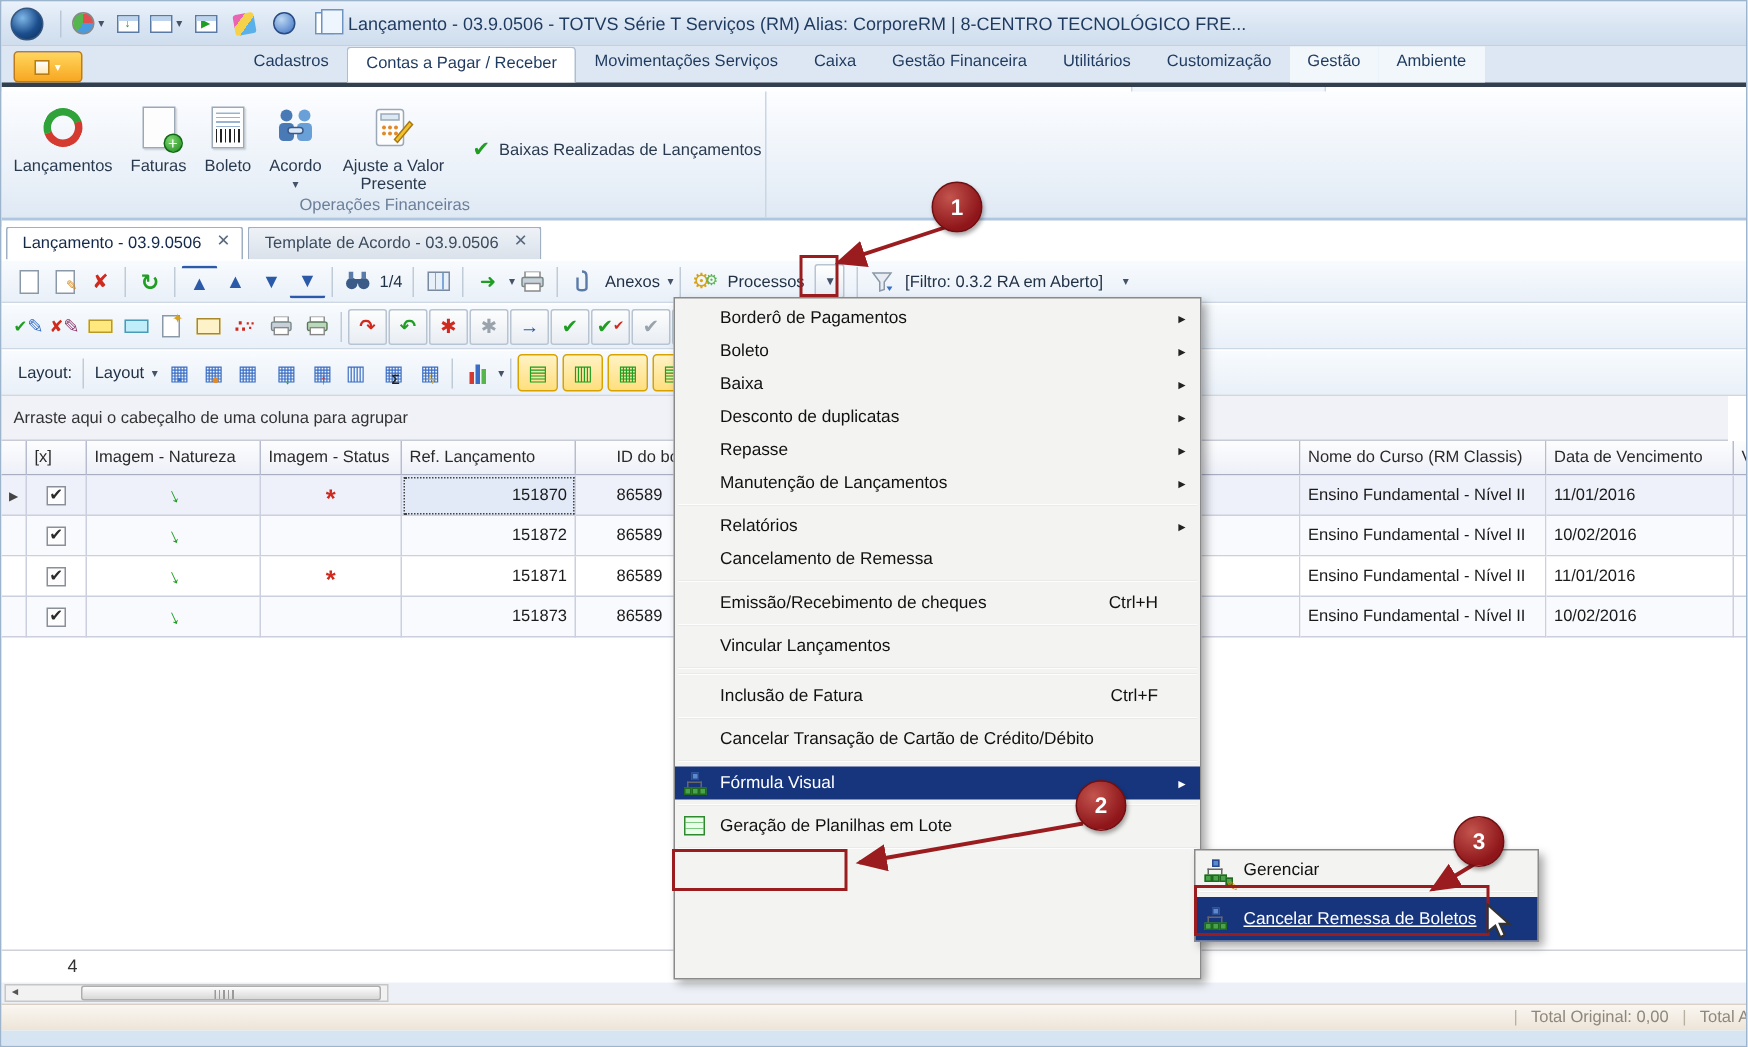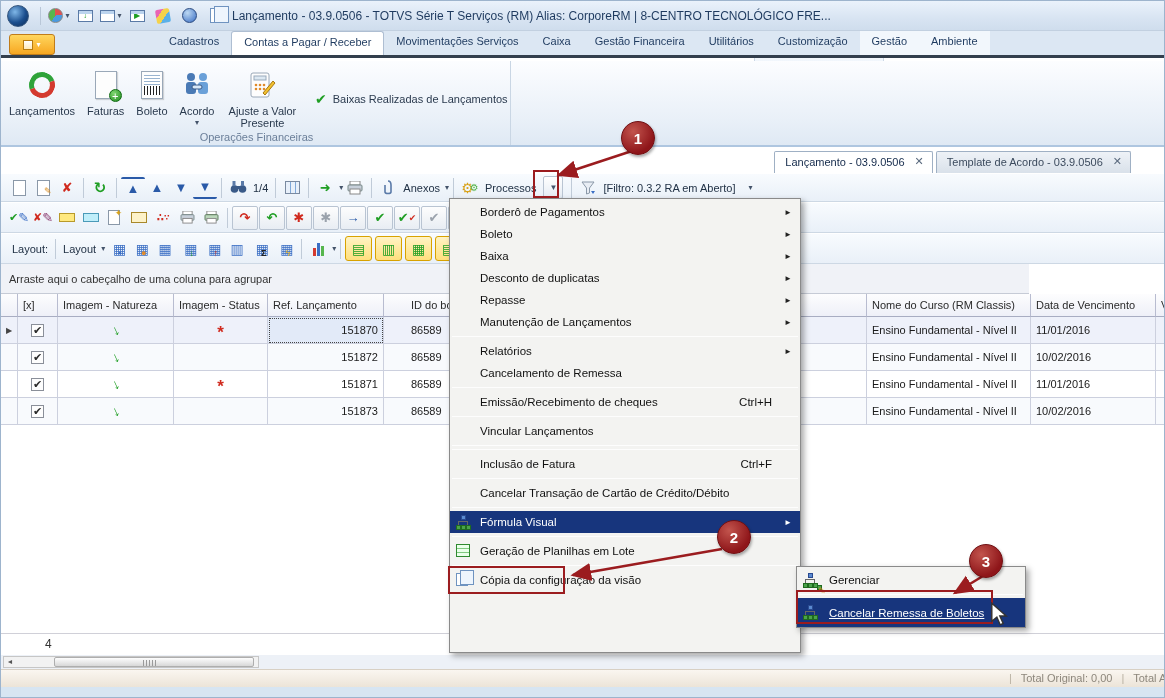--- a/index.html
+++ b/index.html
@@ -62,21 +62,21 @@
   .barcode{position:absolute;left:2px;bottom:3px;right:2px;height:9px;
     background:repeating-linear-gradient(90deg,#222 0 1px,#fff 1px 3px);}
   .doclines{position:absolute;left:2px;top:3px;right:2px;height:10px;
     background:repeating-linear-gradient(#9ab4d0 0 1px,#fff 1px 3px);}
   .grouplabel{position:absolute;bottom:2px;left:0;width:100%;text-align:center;font-size:11px;color:#6b7f99;}
   #check-item{position:absolute;left:312px;top:30px;display:flex;align-items:center;gap:6px;
     font-size:11px;color:#2a3a4e;white-space:nowrap;}
   .green-check{color:#1f9e23;font-weight:bold;font-size:14px;}
   
   #doctabs{position:absolute;left:0;top:150px;width:1130px;height:22px;display:flex;align-items:flex-end;
-    background:#fff;justify-content:flex-end;}
+    background:#fff;}
   .dtab{height:22px;padding:4px 8px 0 10px;font-size:11px;display:flex;gap:10px;align-items:flex-start;
     border:1px solid #9fb0c4;border-bottom:none;border-radius:2px 2px 0 0;margin-left:3px;white-space:nowrap;}
   .dtab.active{background:#fff;color:#13294a;z-index:2;}
   .dtab.inactive{background:linear-gradient(#eef2f7,#d9e1ea);color:#3c4b5e;}
   .tabx{color:#5a6a7e;font-size:11px;font-weight:bold;line-height:11px;}
   
   .tb{position:absolute;left:0;width:1165px;display:flex;align-items:center;
     background:linear-gradient(#f8fbfe,#e9f0f8);border-top:1px solid #fff;border-bottom:1px solid #cdd8e4;}
   #toolbar1{top:172px;height:29px;padding-left:6px;}
   #toolbar2{top:201px;height:31px;padding-left:6px;}
@@ -102,21 +102,21 @@
   .gridglyph{color:#3a6ec4;font-size:14px;font-weight:bold;}
   .minibadge{font-size:9px;margin-left:-8px;margin-top:8px;}
   .chartbars{display:flex;align-items:flex-end;gap:1px;height:14px;}
   .chartbars i{width:3px;background:#d43a2f;display:block;}
   .chartbars i:nth-child(2){background:#3a6ec4;height:13px;}
   .chartbars i:nth-child(1){height:8px;}
   .chartbars i:nth-child(3){background:#56b64e;height:10px;}
   .fieldy{width:16px;height:9px;background:#ffe97f;border:1px solid #b89a2a;}
   .fieldc{width:16px;height:9px;background:#bfeefa;border:1px solid #4a9ab8;}
   
-  #groupby{position:absolute;left:0;top:263px;width:1028px;height:30px;background:#f0f2f7;
+  #groupby{position:absolute;left:0;top:263px;width:1151px;height:30px;background:#f0f2f7;
     border-bottom:1px solid #c6cbd6;font-size:11px;color:#333;display:flex;align-items:center;padding-left:8px;}
   
   #grid{position:absolute;left:0;top:293px;width:1165px;height:339px;background:#fff;}
   .grow{display:flex;width:1165px;}
   .gc{border-right:1px solid #ccd0de;border-bottom:1px solid #ccd0de;overflow:hidden;white-space:nowrap;
     font-size:11px;color:#1a1a1a;display:flex;align-items:center;}
   .hdr .gc{height:23px;background:linear-gradient(#fdfdfe,#eef0f8);border-right:1px solid #b8bcd0;
     border-bottom:1px solid #a8adc2;color:#2a2a2a;padding:0 5px;}
   .body .gc{height:27px;padding:0 5px;}
   .c0{width:17px;flex:0 0 auto;justify-content:center;padding:0!important;}
@@ -664,24 +664,20 @@
         </span>
       <span>Fórmula Visual</span>
         <span class="sub">►</span>
     </div>
     <div class="msep"></div>
     <div class="mi">
       <span class="mic"><span class="sheet"></span></span>
       <span>Geração de Planilhas em Lote</span>
     </div>
     <div class="msep"></div>
-    <div class="mi">
-      <span class="mic"><span class="copyic"></span></span>
-      <span>Cópia da configuração da visão</span>
-    </div>
   </div>
 
   <div id="submenu">
     <div class="mi">
       <span class="mic org">
           <i class="top"></i>
           <i class="b1"></i>
           <i class="b2"></i>
           <i class="b3"></i>
           <i class="pencil">✎</i>

